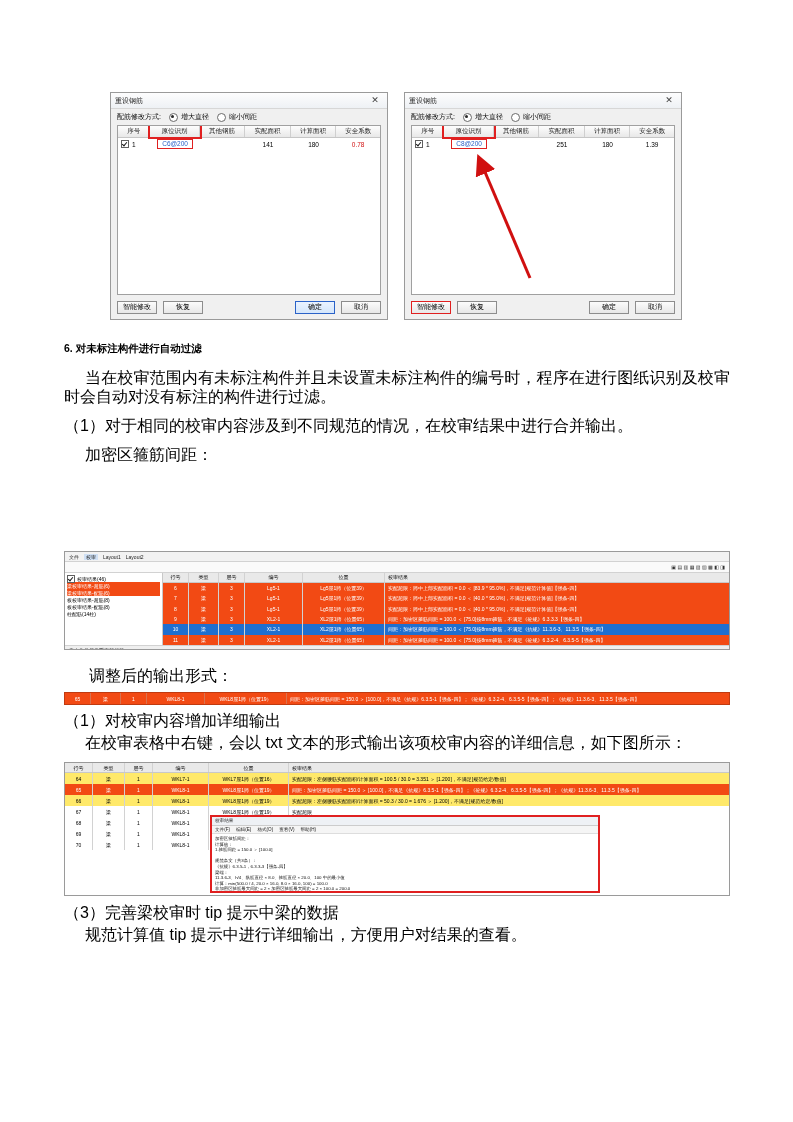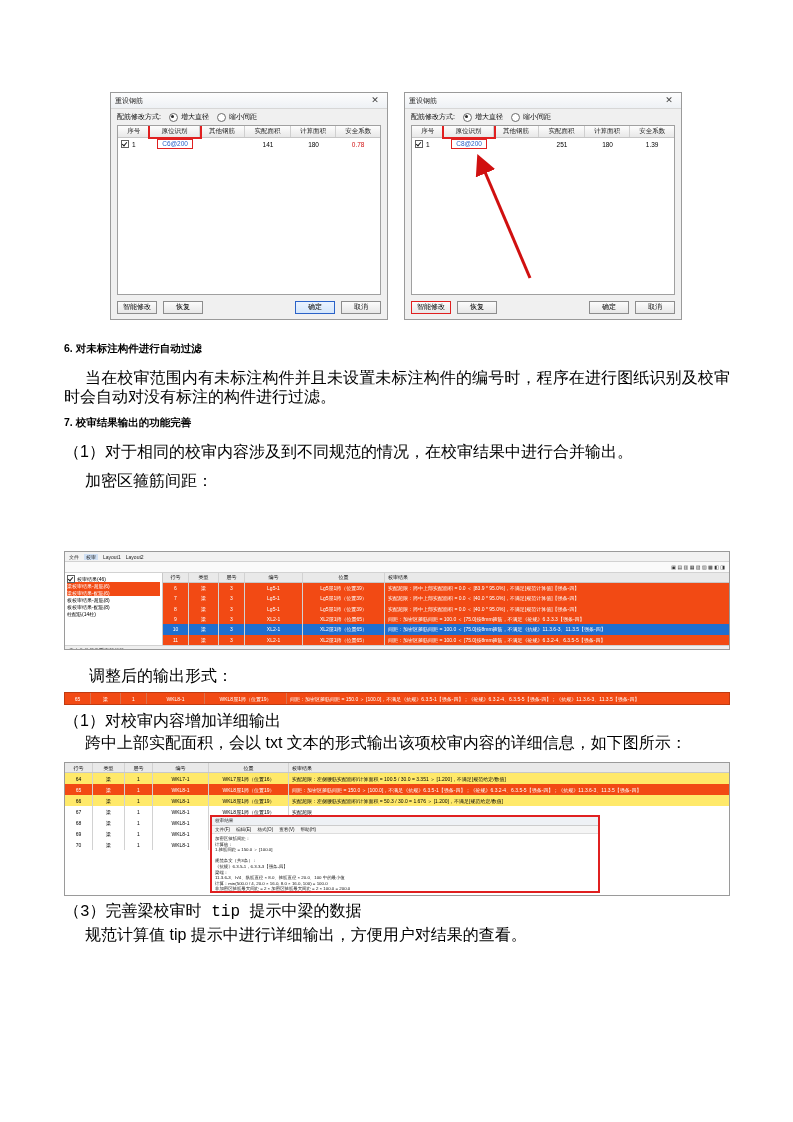--- a/index.html
+++ b/index.html
@@ -362,21 +362,20 @@
           </marker>
         </defs>
         <line x1="125" y1="185" x2="77" y2="72" stroke="#d01010" stroke-width="3" marker-end="url(#ah)"></line>
       </svg>
     </div>
   </div>
 
   <div class="body">
     <h3 class="sec">6. 对未标注构件进行自动过滤</h3>
     <p class="para indent2">当在校审范围内有未标注构件并且未设置未标注构件的编号时，程序在进行图纸识别及校审时会自动对没有标注的构件进行过滤。</p>
-    <h3 class="sec mt18">7. 校审结果输出的功能完善</h3>
     <p class="para mt10">（1）对于相同的校审内容涉及到不同规范的情况，在校审结果中进行合并输出。</p>
     <p class="para indent2">加密区箍筋间距：</p>
   </div>
 
   <div class="shot shotA">
     <div class="menubar">
       <span>文件</span>
       <span class="hl">校审</span>
       <span>Layout1</span>
       <span>Layout2</span>
@@ -473,21 +472,21 @@
   <div class="shotB">
     <div class="a0">65</div>
     <div class="a1">梁</div>
     <div class="a2">1</div>
     <div class="a3">WKL8-1</div>
     <div class="a4">WKL8屋1跨（位置19）</div>
     <div class="b5">间距：加密区箍筋间距 = 150.0 ＞ [100.0]，不满足《抗规》6.3.5-1【强条-四】；《砼规》6.3.2-4、6.3.5-5【强条-四】；《抗规》11.3.6-3、11.3.5【强条-四】</div>
   </div>
 
   <p class="para" style="position:absolute;left:64px;top:711px;width:666px;margin:0;">（1）对校审内容增加详细输出</p>
-  <p class="para indent2" style="position:absolute;left:64px;top:733px;width:666px;margin:0;">跨中上部实配面积，会以 txt 文本的形式输出该项校审内容的详细信息，如下图所示：</p>
+  <p class="para indent2" style="position:absolute;left:64px;top:733px;width:666px;margin:0;">在校审表格中右键，会以 txt 文本的形式输出该项校审内容的详细信息，如下图所示：</p>
 
   <div class="shotC">
     <div class="thead">
       <div class="c_0">行号</div>
       <div class="c_1">类型</div>
       <div class="c_2">层号</div>
       <div class="c_3">编号</div>
       <div class="c_4">位置</div>
       <div class="c_5">校审结果</div>
     </div>
@@ -575,16 +574,16 @@
 非加密区箍筋最大间距 = 2 × 加密区箍筋最大间距 = 2 × 100.0 = 200.0
 
 《抗规》11.3.6-3、11.3.5【强条-四】
 梁端：
 11.3.6-3、h/4、纵筋直径 × 8.0、箍筋直径 × 20.0、100 中的最小值
 计算：min(500.0 / 4, 20.0 × 16.0, 8.0 × 16.0, 100) = 100.0
 非加密区箍筋最大间距 = 2 × 加密区箍筋最大间距 = 2 × 100.0 = 200.0</div>
     </div>
   </div>
 
-  <p class="para" style="position:absolute;left:64px;top:903px;width:666px;margin:0;font-family:Liberation Mono, monospace;">（3）完善梁校审时 tip 提示中梁的数据</p>
+  <p class="para" style="position:absolute;left:64px;top:903px;width:666px;margin:0;">（3）完善梁校审时 tip 提示中梁的数据</p>
   <p class="para indent2" style="position:absolute;left:64px;top:925px;width:666px;margin:0;">规范计算值 tip 提示中进行详细输出，方便用户对结果的查看。</p>
 
 </div>
 
 </body></html>

